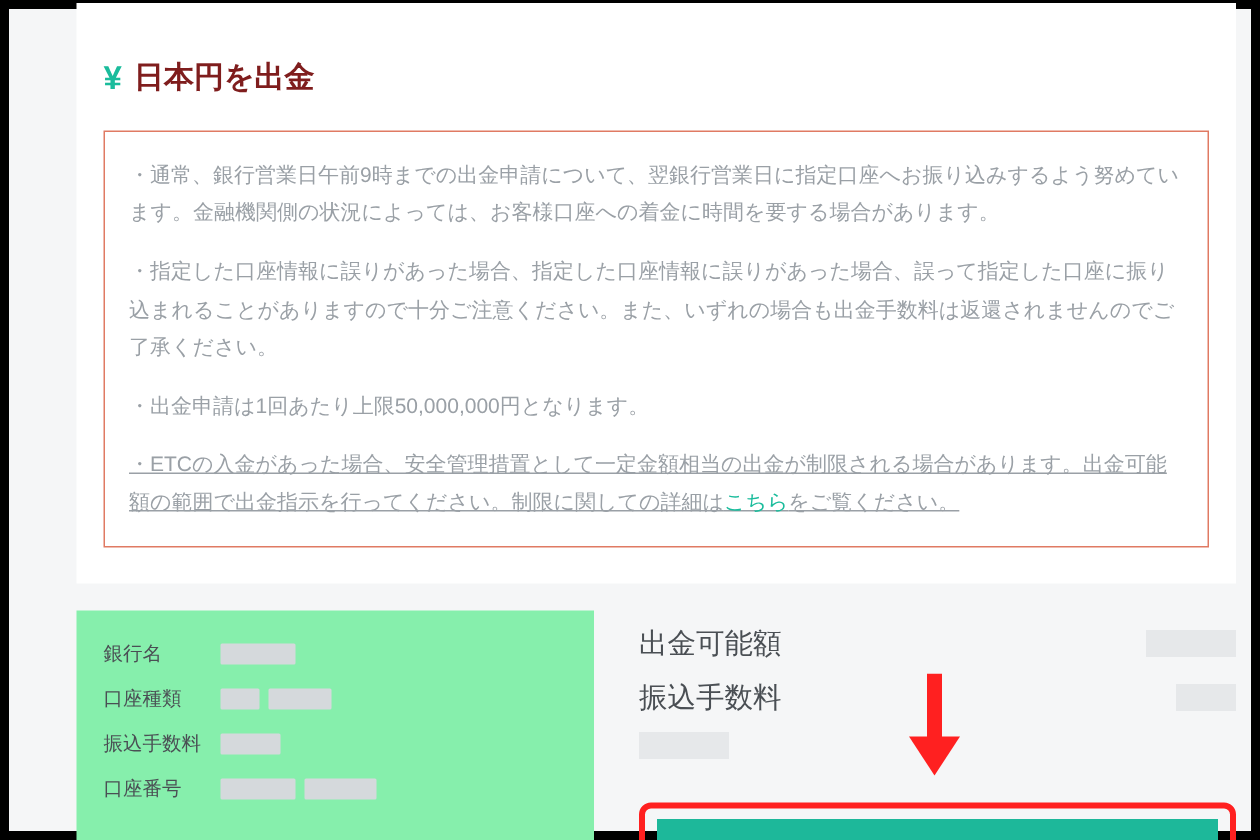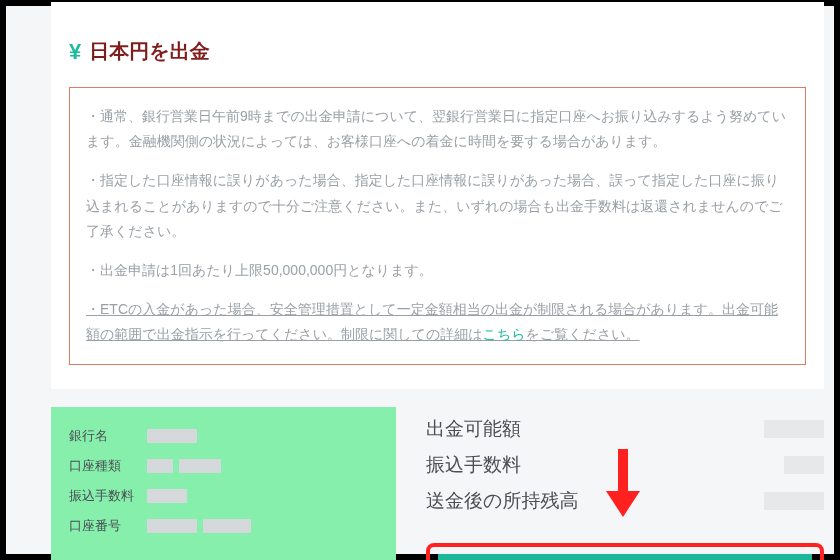--- a/index.html
+++ b/index.html
@@ -177,21 +177,20 @@
       <div class="right-panel">
         <div class="amount-row">
           <span class="amount-label">出金可能額</span>
           <span class="amount-blur" style="width:60px"></span>
         </div>
         <div class="amount-row">
           <span class="amount-label">振込手数料</span>
           <span class="amount-blur" style="width:40px"></span>
         </div>
         <div class="amount-row">
-          <span class="amount-label">送金後の所持残高</span>
           <span class="amount-blur" style="width:60px"></span>
         </div>
 
         <svg class="arrow" width="34" height="72">
           <rect x="12" y="0" width="10" height="44" fill="#ff2020"></rect>
           <polygon points="0,42 34,42 17,68" fill="#ff2020"></polygon>
         </svg>
 
         <div class="submit-wrap">
           <button class="submit-btn">出金申請をする</button>

